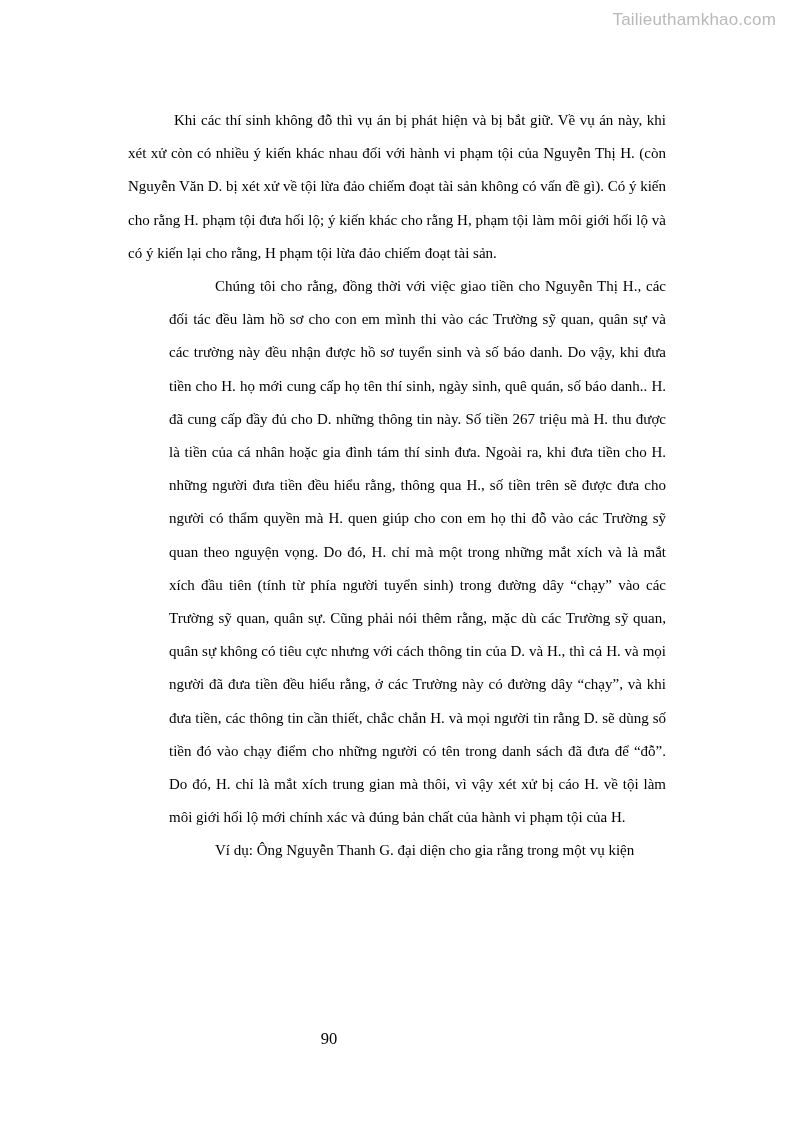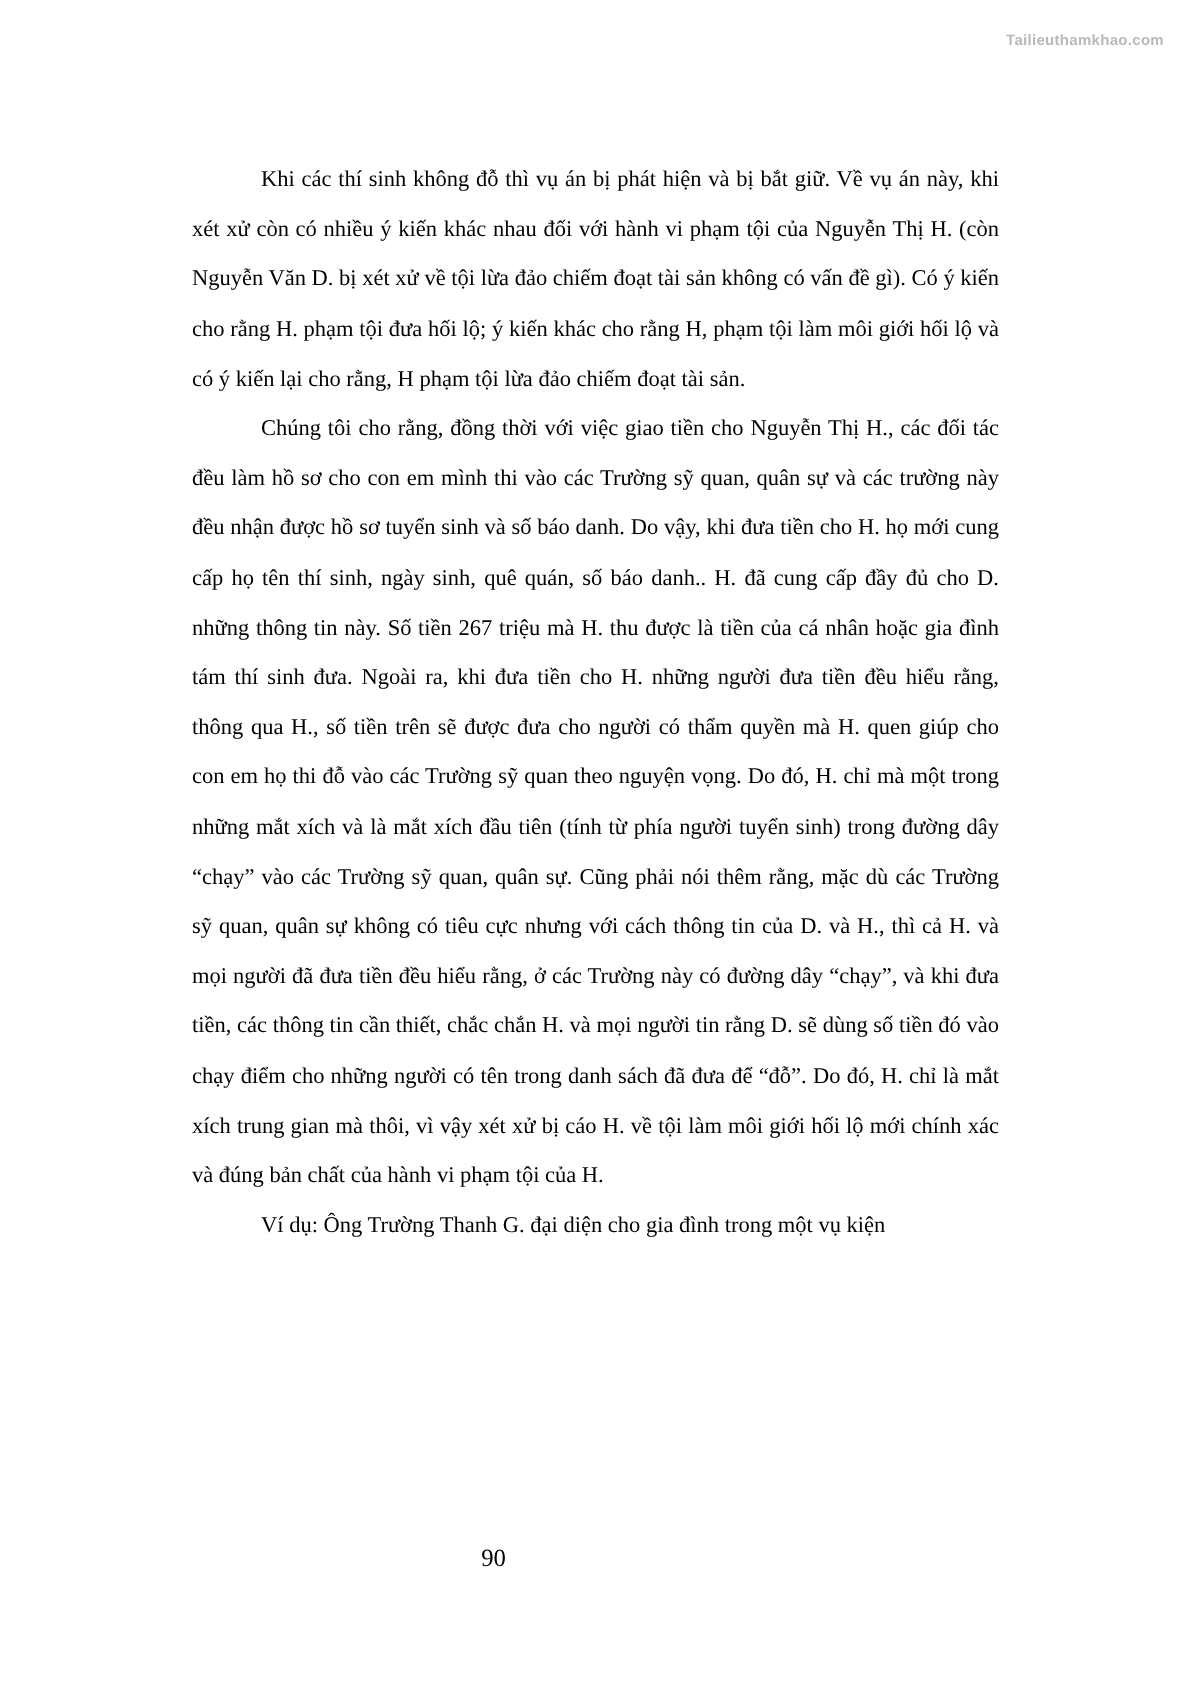--- a/index.html
+++ b/index.html
@@ -15,46 +15,46 @@
     color: #000000;
     overflow: hidden;
   }
   .page {
     position: absolute;
     inset: 0;
     background: #ffffff;
   }
   .watermark {
     position: absolute;
-    top: 22px;
+    top: 10px;
     right: 18px;
     font-family: "Liberation Sans", sans-serif;
-    font-size: 10px;
+    font-size: 17px;
     color: #b9b9b9;
     letter-spacing: 0.2px;
     user-select: none;
-    font-weight: bold;
   }
   .content {
     position: absolute;
     left: 128px;
     top: 104px;
     width: 538px;
   }
   p.para {
     margin: 0 0 0 0;
     font-size: 15px;
     line-height: 33.2px;
     text-align: justify;
     text-justify: inter-word;
     text-indent: 46px;
     hyphens: none;
   }
   p.para + p.para {
     margin-top: 0px;
+    margin-left: 41px;
   }
   .bold {
     font-weight: bold;
   }
   .page-number {
     position: absolute;
     left: 0;
     top: 1029px;
     width: 658px;
     text-align: center;
@@ -70,19 +70,19 @@
 
   <div class="watermark">Tailieuthamkhao.com</div>
 
   <div class="content">
 
     <p class="para">Khi các thí sinh không đỗ thì vụ án bị phát hiện và bị bắt giữ. Về vụ án này, khi xét xử còn có nhiều ý kiến khác nhau đối với hành vi phạm tội của Nguyễn Thị H. (còn Nguyễn Văn D. bị xét xử về tội lừa đảo chiếm đoạt tài sản không có vấn đề gì). Có ý kiến cho rằng H. phạm tội đưa hối lộ; ý kiến khác cho rằng H, phạm tội làm môi giới hối lộ và có ý kiến lại cho rằng, H phạm tội lừa đảo chiếm đoạt tài sản.</p>
 
     <p class="para">Chúng tôi cho rằng, đồng thời với việc giao tiền cho Nguyễn Thị H., các đối tác đều làm hồ sơ cho con em mình thi vào các Trường sỹ quan, quân sự và các trường này đều nhận được hồ sơ tuyển sinh và số báo danh. Do vậy, khi đưa tiền cho H. họ mới cung cấp họ tên thí sinh, ngày sinh, quê quán, số báo danh.. H. đã cung cấp đầy đủ cho D. những thông tin này. Số tiền 267 triệu mà H. thu được là tiền của cá nhân hoặc gia đình tám thí sinh đưa. Ngoài ra, khi đưa tiền cho H. những người đưa tiền đều hiểu rằng, thông qua H., số tiền trên sẽ được đưa cho người có thẩm quyền mà H. quen giúp cho con em họ thi đỗ vào các Trường sỹ quan theo nguyện vọng. Do đó, H. chỉ mà một trong những mắt xích và là mắt xích đầu tiên (tính từ phía người tuyển sinh) trong đường dây “chạy” vào các Trường sỹ quan, quân sự. Cũng phải nói thêm rằng, mặc dù các Trường sỹ quan, quân sự không có tiêu cực nhưng với cách thông tin của D. và H., thì cả H. và mọi người đã đưa tiền đều hiểu rằng, ở các Trường này có đường dây “chạy”, và khi đưa tiền, các thông tin cần thiết, chắc chắn H. và mọi người tin rằng D. sẽ dùng số tiền đó vào chạy điểm cho những người có tên trong danh sách đã đưa để “đỗ”. Do đó, H. chỉ là mắt xích trung gian mà thôi, vì vậy xét xử bị cáo H. về tội làm môi giới hối lộ mới chính xác và đúng bản chất của hành vi phạm tội của H.</p>
 
 
-    <p class="para">Ví dụ: Ông Trường Thanh G. đại diện cho gia đình trong một vụ kiện</p>
+    <p class="para">Ví dụ: Ông Nguyễn Thanh G. đại diện cho gia rằng trong một vụ kiện</p>
 
   </div>
 
   <div class="page-number">90</div>
 
 </div>
 
 </body></html>

